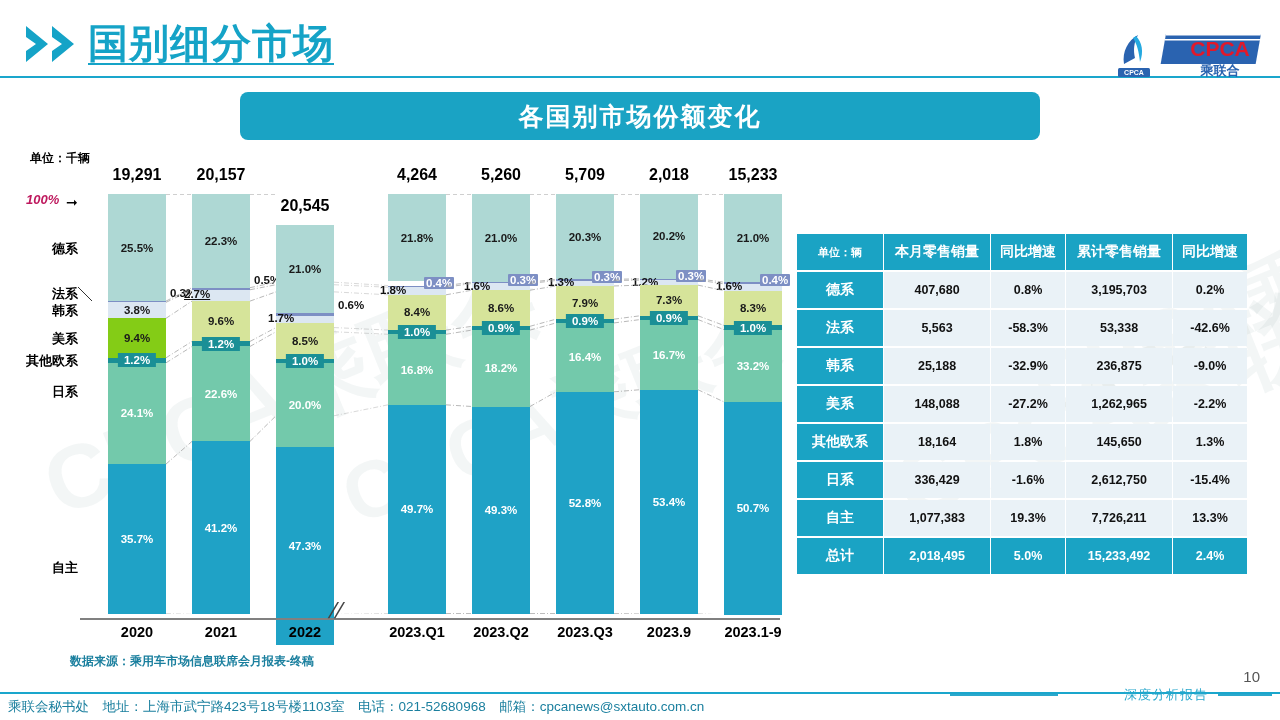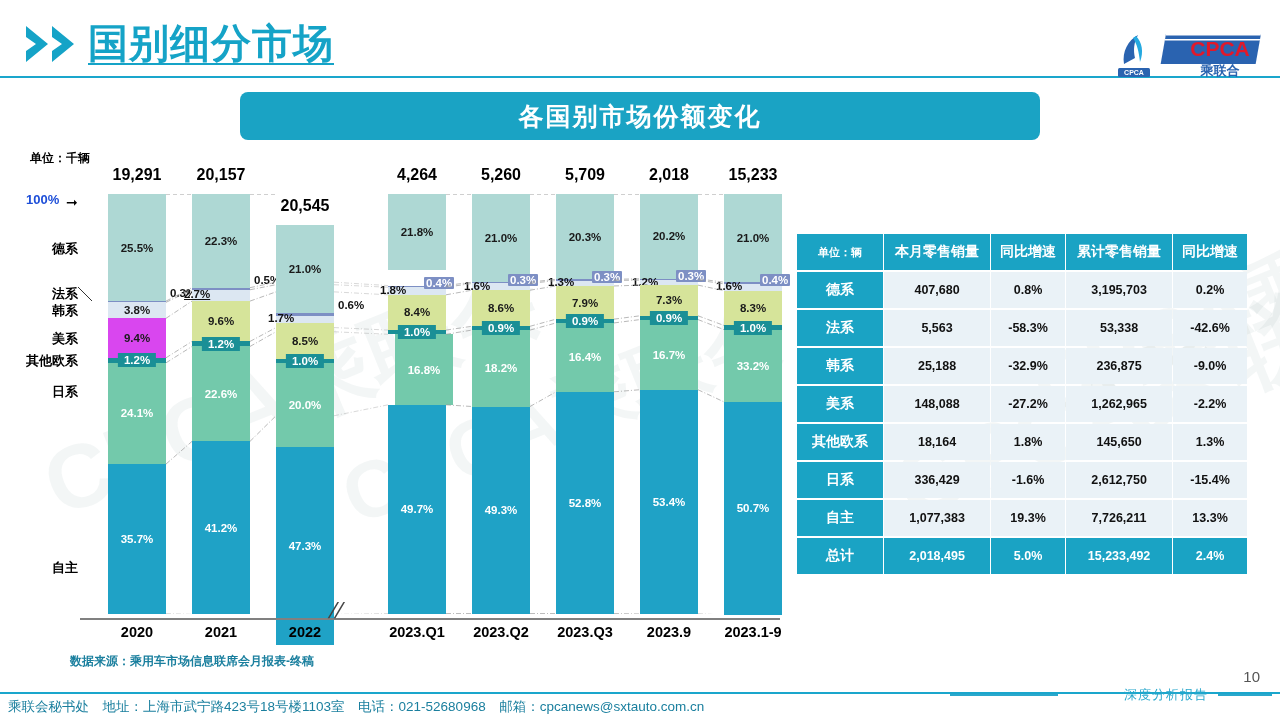--- a/index.html
+++ b/index.html
@@ -40,21 +40,21 @@
     pointer-events:none; user-select:none; white-space:nowrap;
   }
   #wm1 { left:30px; top:330px; font-size:90px; transform:rotate(-22deg); }
   #wm2 { left:330px; top:360px; font-size:80px; transform:rotate(-22deg); }
   #wm3 { left:880px; top:330px; font-size:92px; transform:rotate(-22deg); }
   #wm4 { left:1020px; top:250px; font-size:80px; transform:rotate(-22deg); }
 
   
   #chart-area { position:absolute; left:0px; top:150px; width:790px; height:500px; }
   #unit-label { position:absolute; left:30px; top:0px; font-size:12px; font-weight:bold; color:#000;text-align:center; }
-  #axis-100 { position:absolute; left:26px; top:42px; font-size:13px; font-weight:bold; color:#1d4ed8; }
+  #axis-100 { position:absolute; left:26px; top:42px; font-size:13px; font-weight:bold; color:#be185d;font-style:italic; }
   #axis-100-arrow { position:absolute; left:66px; top:44px; font-size:14px; font-weight:bold; color:#000; }
 
   .cat-label { position:absolute; font-size:13px; font-weight:bold; color:#000; text-align:right; width:78px; }
 
   #plot { position:absolute; left:88px; top:44px; width:690px; height:420px; }
   .bar-col { position:absolute; top:0; height:420px; }
   .bar-total {
     position:absolute; top:-28px; left:50%; transform:translateX(-50%);
     font-size:16px; font-weight:bold; color:#000; white-space:nowrap;
   }
@@ -161,21 +161,21 @@
   <div id="plot">
       <div class="bar-col" style="left: 20px; width: 58px;">
         <div class="bar-total">19,291</div>
         <div class="seg" style="top: 0px; height: 107.1px; background: rgb(174, 216, 212);">
           <span class="seg-lbl dark">25.5%</span>
         </div>
         <div class="seg" style="top: 107.1px; height: 1.26px; background: rgb(125, 143, 196);"></div>
         <div class="seg" style="top: 108.36px; height: 15.96px; background: rgb(220, 231, 242);">
           <span class="seg-lbl dark">3.8%</span>
         </div>
-        <div class="seg" style="top: 124.32px; height: 39.48px; background: #d946ef;">
+        <div class="seg" style="top: 124.32px; height: 39.48px; background: #84cc16;">
           <span class="seg-lbl dark">9.4%</span>
         </div>
         <div class="seg" style="top: 163.8px; height: 5.04px; background: rgb(26, 143, 150);"></div>
         <div class="seg-lbl light" style="position: absolute; left: 50%; transform: translate(-50%, -50%); top: 166.32px; background: rgb(26, 143, 150); padding: 1px 6px; white-space: nowrap; z-index: 3;">1.2%</div>
         <div class="seg" style="top: 168.84px; height: 101.22px; background: rgb(115, 201, 171);">
           <span class="seg-lbl light">24.1%</span>
         </div>
         <div class="seg" style="top: 270.06px; height: 149.94px; background: rgb(31, 162, 198);">
           <span class="seg-lbl light">35.7%</span>
         </div>
@@ -218,32 +218,32 @@
         <div class="seg" style="top: 137.76px; height: 84px; background: rgb(115, 201, 171); text-align: right;">
           <span class="seg-lbl light">20.0%</span>
         </div>
         <div class="seg" style="top: 221.76px; height: 198.66px; background: rgb(31, 162, 198);">
           <span class="seg-lbl light">47.3%</span>
         </div>
         <div class="outside-lbl" style="left: 62px; top: 74.2px;">0.6%</div>
       </div>
       <div class="bar-col" style="left: 300px; width: 58px;">
         <div class="bar-total">4,264</div>
-        <div class="seg" style="top: 0px; height: 76px; background: rgb(174, 216, 212);">
+        <div class="seg" style="top: 0px; height: 87px; background: rgb(174, 216, 212);">
           <span class="seg-lbl dark">21.8%</span>
         </div>
         <div class="seg" style="top: 91.56px; height: 1.68px; background: rgb(125, 143, 196);"></div>
         <div class="seg" style="top: 93.24px; height: 7.56px; background: rgb(220, 231, 242);"></div>
         <div class="outside-lbl" style="left: -8px; top: 90.02px;">1.8%</div>
         <div class="seg" style="top: 100.8px; height: 35.28px; background: rgb(214, 228, 154);">
           <span class="seg-lbl dark">8.4%</span>
         </div>
         <div class="seg" style="top: 136.08px; height: 4.2px; background: rgb(26, 143, 150);"></div>
         <div class="seg-lbl light" style="position: absolute; left: 50%; transform: translate(-50%, -50%); top: 138.18px; background: rgb(26, 143, 150); padding: 1px 6px; white-space: nowrap; z-index: 3;">1.0%</div>
-        <div class="seg" style="top: 140.28px; height: 70.56px; background: rgb(115, 201, 171); margin-left: 7px;">
+        <div class="seg" style="top: 140.28px; height: 70.56px; background: rgb(115, 201, 171);">
           <span class="seg-lbl light">16.8%</span>
         </div>
         <div class="seg" style="top: 210.84px; height: 208.74px; background: rgb(31, 162, 198);">
           <span class="seg-lbl light">49.7%</span>
         </div>
         <div class="fr-chip" style="left: 36px; top: 83.4px;">0.4%</div>
       </div>
       <div class="bar-col" style="left: 384px; width: 58px;">
         <div class="bar-total">5,260</div>
         <div class="seg" style="top: 0px; height: 88.2px; background: rgb(174, 216, 212);">

